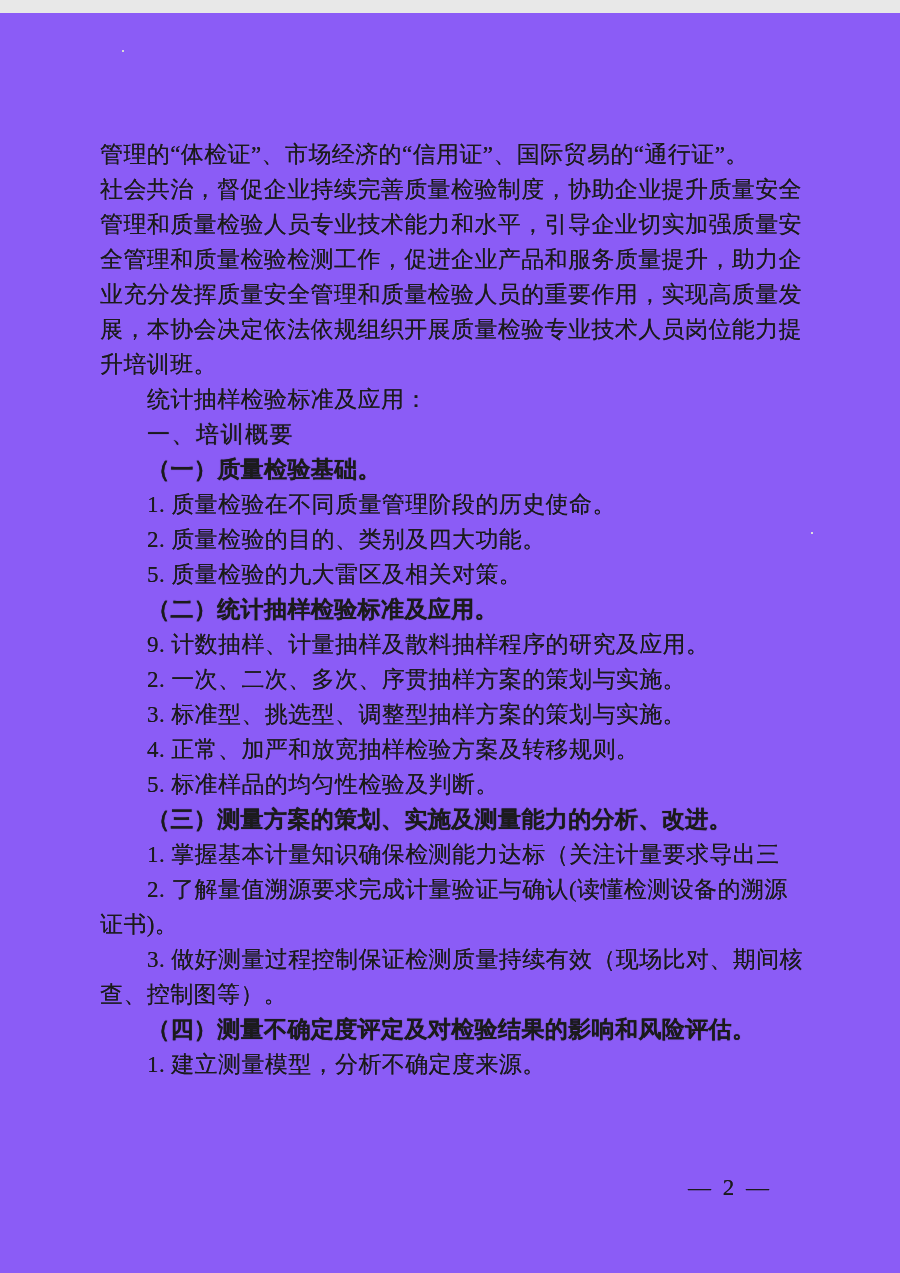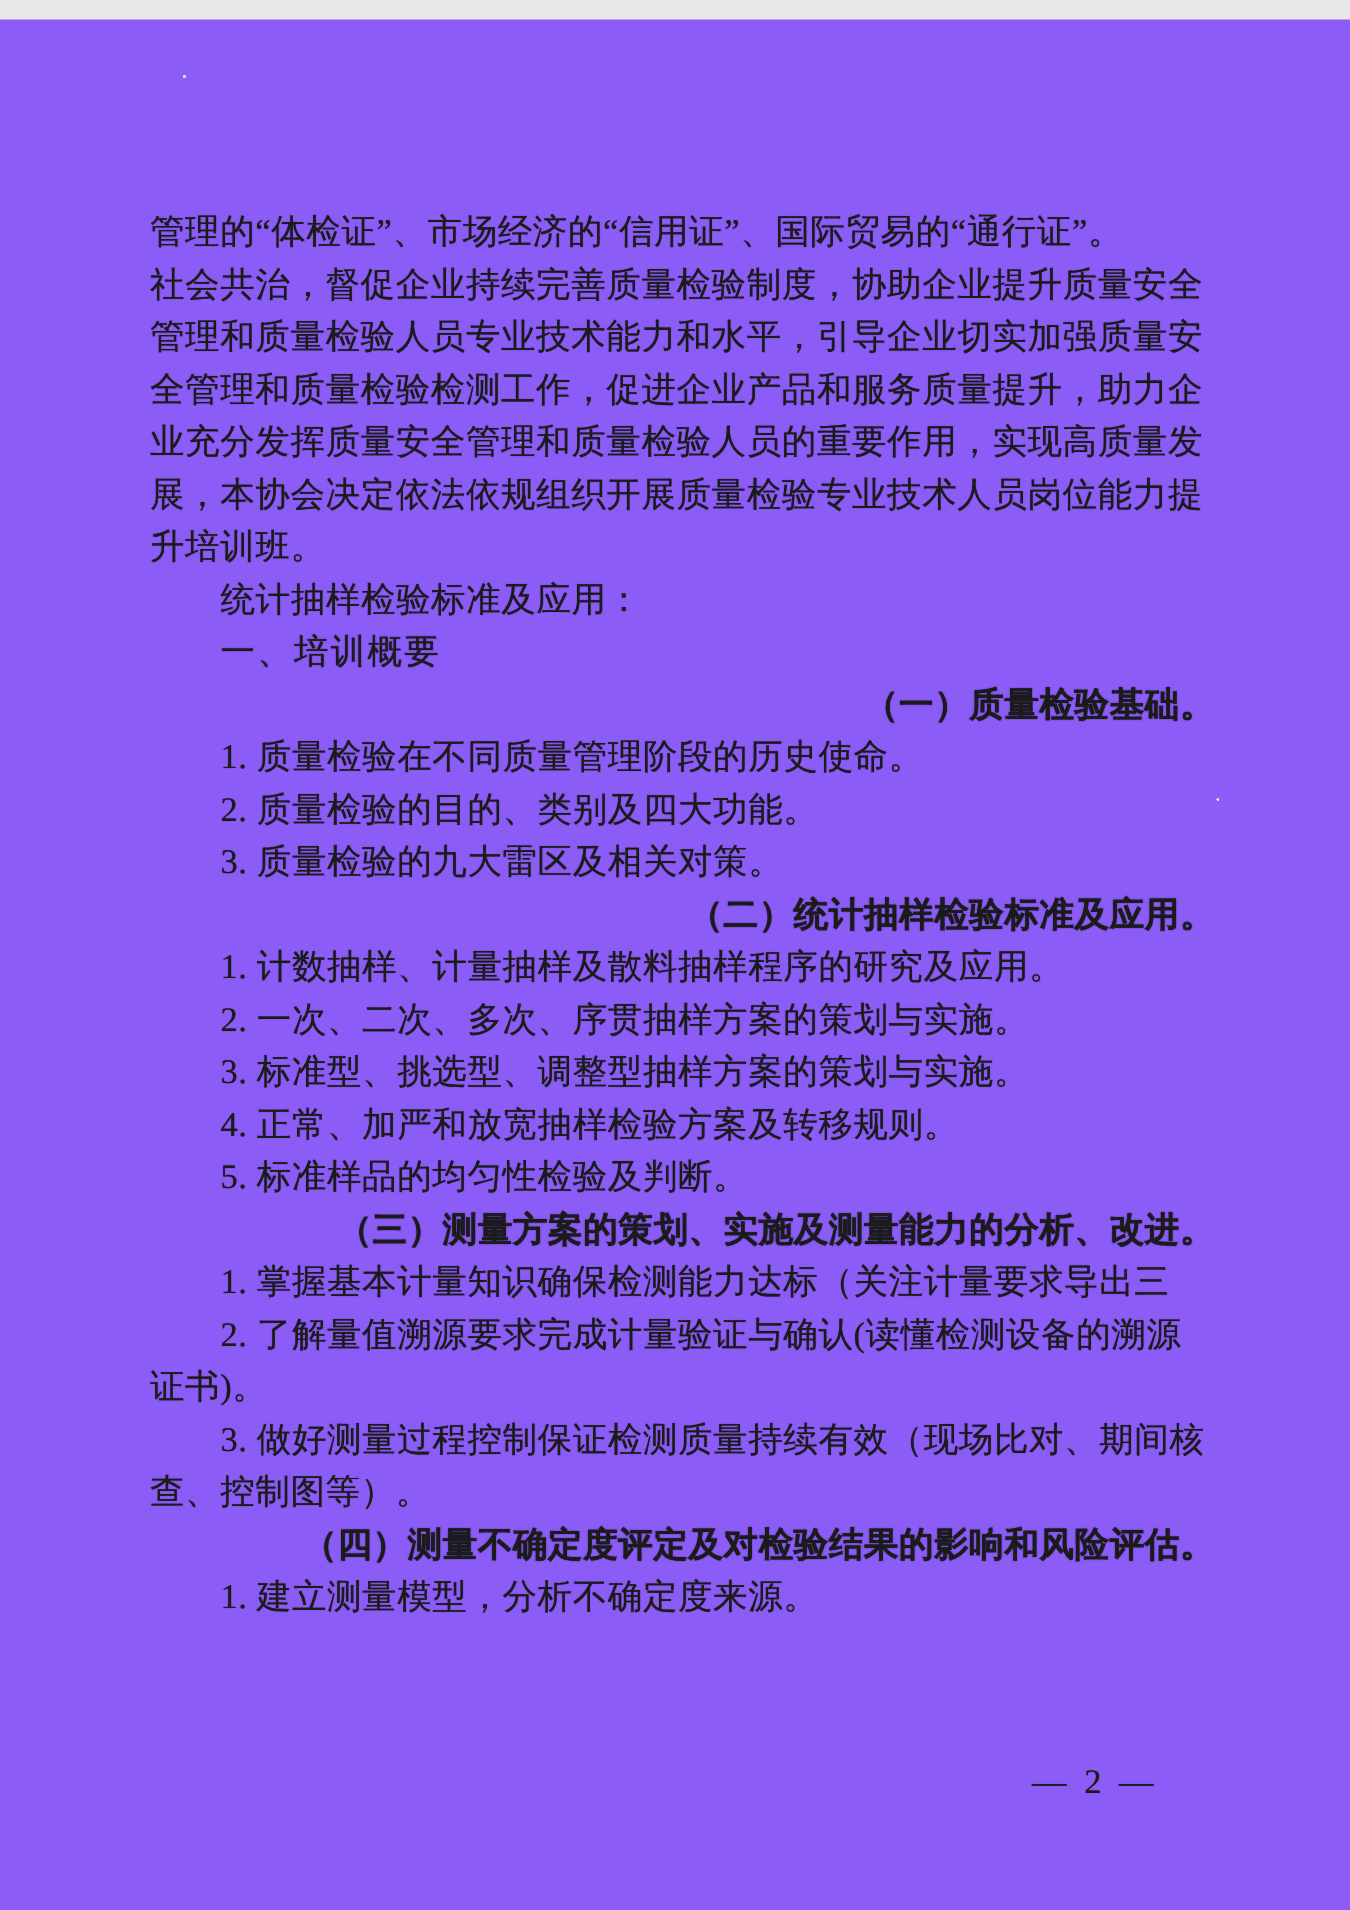--- a/index.html
+++ b/index.html
@@ -42,21 +42,20 @@
     white-space: nowrap;
     letter-spacing: 0.4px;
     text-shadow: 0 0 0.6px rgba(25, 25, 25, 0.8);
   }
   .indent {
     padding-left: 47px;
   }
   .bold {
     font-weight: bold;
     text-shadow: 0 0 0.8px rgba(10, 10, 10, 0.9);
-    text-align: right;
   }
   .heading-sans {
     font-weight: normal;
     font-family: "Liberation Sans", "DejaVu Sans", sans-serif;
     letter-spacing: 1.5px;
     text-shadow: 0 0 0.8px rgba(10, 10, 10, 0.9);
   }
   .footer-pagenum {
     position: absolute;
     top: 1162px;
@@ -81,24 +80,24 @@
     <div class="line">展，本协会决定依法依规组织开展质量检验专业技术人员岗位能力提</div>
     <div class="line">升培训班。</div>
 
     <div class="line indent">统计抽样检验标准及应用：</div>
 
     <div class="line indent heading-sans">一、培训概要</div>
 
     <div class="line indent bold">（一）质量检验基础。</div>
     <div class="line indent">1. 质量检验在不同质量管理阶段的历史使命。</div>
     <div class="line indent">2. 质量检验的目的、类别及四大功能。</div>
-    <div class="line indent">3. 质量检验的九大雷区及相关对策。</div>
+    <div class="line indent">5. 质量检验的九大雷区及相关对策。</div>
 
     <div class="line indent bold">（二）统计抽样检验标准及应用。</div>
-    <div class="line indent">1. 计数抽样、计量抽样及散料抽样程序的研究及应用。</div>
+    <div class="line indent">9. 计数抽样、计量抽样及散料抽样程序的研究及应用。</div>
     <div class="line indent">2. 一次、二次、多次、序贯抽样方案的策划与实施。</div>
     <div class="line indent">3. 标准型、挑选型、调整型抽样方案的策划与实施。</div>
     <div class="line indent">4. 正常、加严和放宽抽样检验方案及转移规则。</div>
     <div class="line indent">5. 标准样品的均匀性检验及判断。</div>
 
     <div class="line indent bold">（三）测量方案的策划、实施及测量能力的分析、改进。</div>
     <div class="line indent">1. 掌握基本计量知识确保检测能力达标（关注计量要求导出三</div>
     <div class="line indent">2. 了解量值溯源要求完成计量验证与确认(读懂检测设备的溯源</div>
     <div class="line">证书)。</div>
     <div class="line indent">3. 做好测量过程控制保证检测质量持续有效（现场比对、期间核</div>

